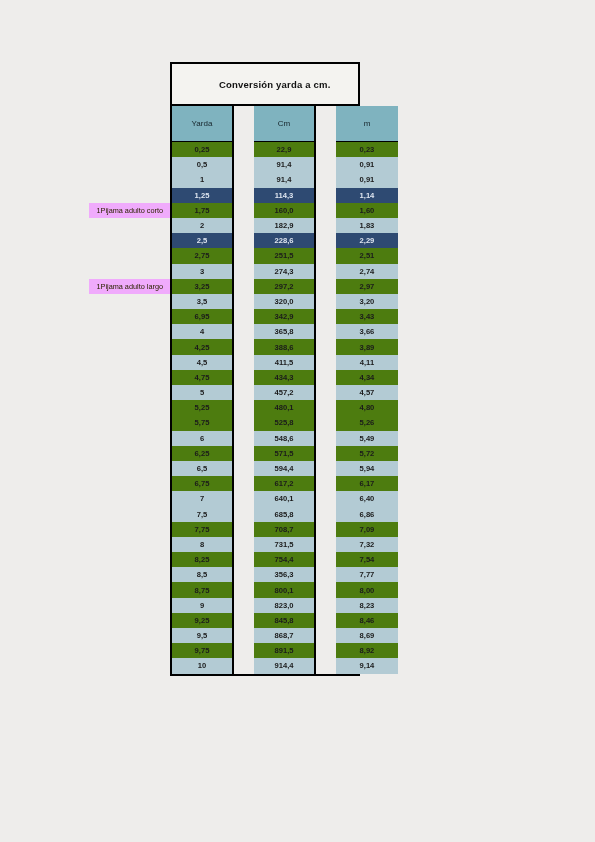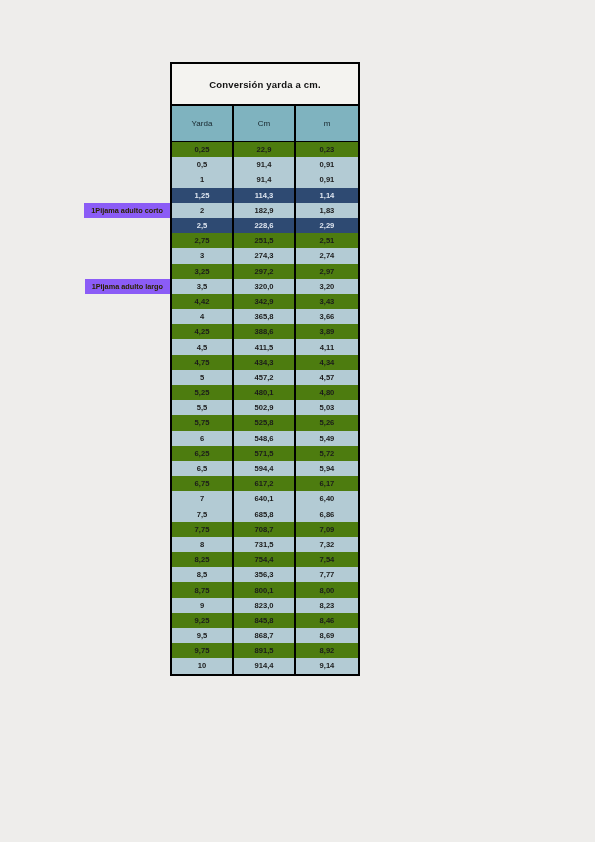--- a/index.html
+++ b/index.html
@@ -22,40 +22,42 @@
     top: 62px;
     width: 190px;
   }
 
   #title-box {
     border: 2px solid #000000;
     background: #f4f3f0;
     height: 44px;
     display: flex;
     align-items: center;
-    justify-content: center;
-    box-sizing: border-box;
+    justify-content: flex-start;
+    box-sizing: border-box;
+    padding-left: 47px;
   }
   #title-text {
     font-size: 9.5px;
     font-weight: bold;
     color: #111111;
     letter-spacing: .2px;
   }
 
   #grid {
     border: 2px solid #000000;
     border-top: none;
     box-sizing: border-box;
   }
 
   .row {
     display: flex;
     height: 15.2px;
     box-sizing: border-box;
+    gap: 20px;
   }
   .cell {
     flex: 0 0 33.3333%;
     display: flex;
     align-items: center;
     justify-content: center;
     font-size: 7.6px;
     font-weight: bold;
     color: #1b1b1b;
     box-sizing: border-box;
@@ -82,24 +84,24 @@
   
   .row.hl .cell {
     background: #2e4a72;
     color: #dfe6f0;
   }
 
   
   .badge {
     position: absolute;
     height: 15.2px;
-    background: #8b5cf6;
+    background: #f0abfc;
     color: #2b2200;
     font-size: 7.3px;
-    font-weight: bold;
+    font-weight: normal;
     display: flex;
     align-items: center;
     justify-content: center;
     padding: 0 7px;
     box-sizing: border-box;
     white-space: nowrap;
     right: 425px;
   }
 </style>
 </head>
@@ -131,20 +133,25 @@
         <div class="row even">
           <div class="cell">1</div>
           <div class="cell">91,4</div>
           <div class="cell">0,91</div>
         </div>
         <div class="row hl">
           <div class="cell">1,25</div>
           <div class="cell">114,3</div>
           <div class="cell">1,14</div>
         </div>
+        <div class="row odd">
+          <div class="cell">1,75</div>
+          <div class="cell">160,0</div>
+          <div class="cell">1,60</div>
+        </div>
         <div class="row even">
           <div class="cell">2</div>
           <div class="cell">182,9</div>
           <div class="cell">1,83</div>
         </div>
         <div class="row hl">
           <div class="cell">2,5</div>
           <div class="cell">228,6</div>
           <div class="cell">2,29</div>
         </div>
@@ -162,21 +169,21 @@
           <div class="cell">3,25</div>
           <div class="cell">297,2</div>
           <div class="cell">2,97</div>
         </div>
         <div class="row even">
           <div class="cell">3,5</div>
           <div class="cell">320,0</div>
           <div class="cell">3,20</div>
         </div>
         <div class="row odd">
-          <div class="cell">4,42</div>
+          <div class="cell">6,95</div>
           <div class="cell">342,9</div>
           <div class="cell">3,43</div>
         </div>
         <div class="row even">
           <div class="cell">4</div>
           <div class="cell">365,8</div>
           <div class="cell">3,66</div>
         </div>
         <div class="row odd">
           <div class="cell">4,25</div>
@@ -195,25 +202,20 @@
         </div>
         <div class="row even">
           <div class="cell">5</div>
           <div class="cell">457,2</div>
           <div class="cell">4,57</div>
         </div>
         <div class="row odd">
           <div class="cell">5,25</div>
           <div class="cell">480,1</div>
           <div class="cell">4,80</div>
-        </div>
-        <div class="row even">
-          <div class="cell">5,5</div>
-          <div class="cell">502,9</div>
-          <div class="cell">5,03</div>
         </div>
         <div class="row odd">
           <div class="cell">5,75</div>
           <div class="cell">525,8</div>
           <div class="cell">5,26</div>
         </div>
         <div class="row even">
           <div class="cell">6</div>
           <div class="cell">548,6</div>
           <div class="cell">5,49</div>

